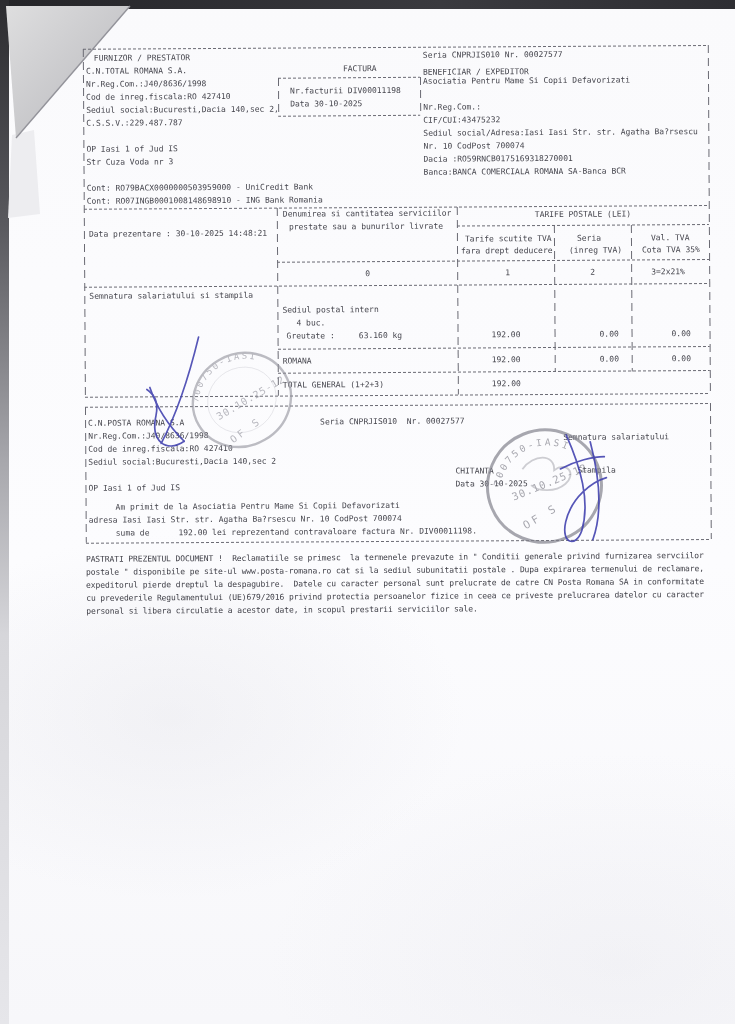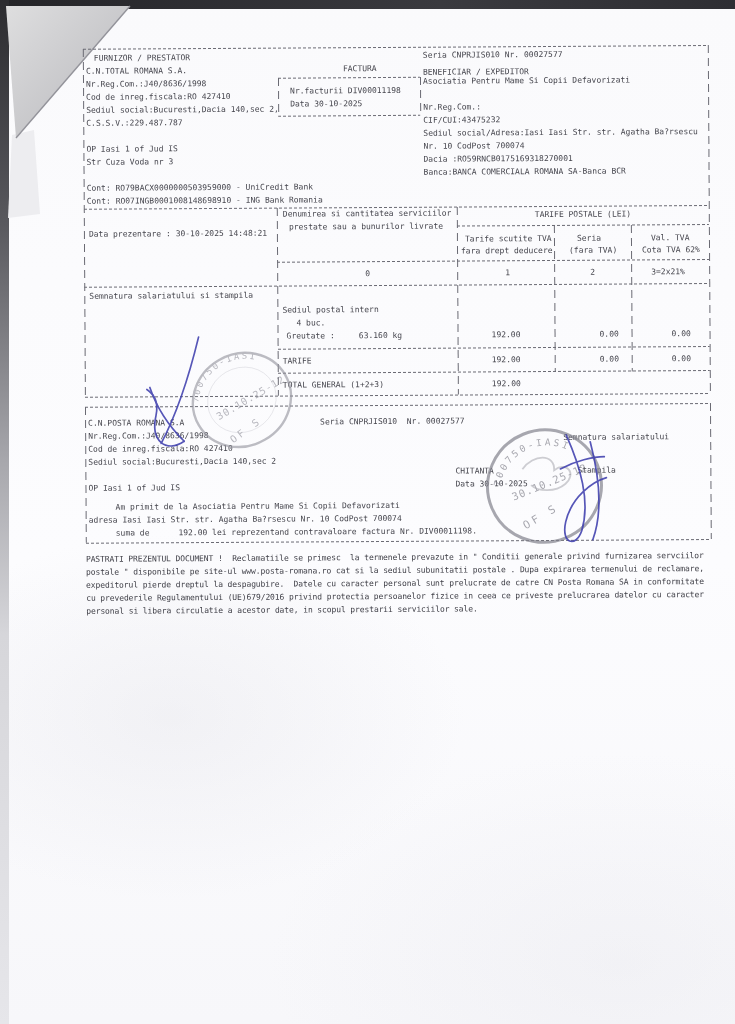--- a/index.html
+++ b/index.html
@@ -92,39 +92,39 @@
     <div class="t" style="left:425px;top:142px">Nr. 10 CodPost 700074</div>
     <div class="t" style="left:425px;top:155px">Dacia :RO59RNCB0175169318270001</div>
     <div class="t" style="left:425px;top:168px">Banca:BANCA COMERCIALA ROMANA SA-Banca BCR</div>
 
     <div class="t" style="left:284px;top:209px">Denumirea si cantitatea serviciilor</div>
     <div class="t" style="left:290px;top:222px">prestate sau a bunurilor livrate</div>
     <div class="t" style="left:536px;top:211px">TARIFE POSTALE (LEI)</div>
     <div class="t" style="left:466px;top:235px">Tarife scutite TVA</div>
     <div class="t" style="left:462px;top:247px">fara drept deducere</div>
     <div class="t" style="left:578px;top:235px">Seria</div>
-    <div class="t" style="left:570px;top:247px">(fara TVA)</div>
+    <div class="t" style="left:570px;top:247px">(inreg TVA)</div>
     <div class="t" style="left:652px;top:235px">Val. TVA</div>
-    <div class="t" style="left:643px;top:247px">Cota TVA 62%</div>
+    <div class="t" style="left:643px;top:247px">Cota TVA 35%</div>
     <div class="t" style="left:366px;top:269px">0</div>
     <div class="t" style="left:506px;top:269px">1</div>
     <div class="t" style="left:591px;top:269px">2</div>
     <div class="t" style="left:652px;top:269px">3=2x21%</div>
 
     <div class="t" style="left:90px;top:228px">Data prezentare : 30-10-2025 14:48:21</div>
     <div class="t" style="left:90px;top:290px">Semnatura salariatului si stampila</div>
 
     <div class="t" style="left:283px;top:305px">Sediul postal intern</div>
     <div class="t" style="left:297px;top:318px">4 buc.</div>
     <div class="t" style="left:287px;top:331px">Greutate :     63.160 kg</div>
     <div class="t" style="left:492px;top:331px">192.00</div>
     <div class="t" style="left:600px;top:331px">0.00</div>
     <div class="t" style="left:672px;top:331px">0.00</div>
 
-    <div class="t" style="left:283px;top:356px">TARIFE</div>
+    <div class="t" style="left:283px;top:356px">ROMANA</div>
     <div class="t" style="left:492px;top:356px">192.00</div>
     <div class="t" style="left:600px;top:356px">0.00</div>
     <div class="t" style="left:672px;top:356px">0.00</div>
 
     <div class="t" style="left:283px;top:380px">TOTAL GENERAL (1+2+3)</div>
     <div class="t" style="left:492px;top:380px">192.00</div>
 
     <div class="hline" style="left:85px;top:405px;width:625px"></div>
     <div class="hline" style="left:85px;top:541px;width:625px"></div>
     <div class="vline" style="left:85px;top:405px;height:136px"></div>

